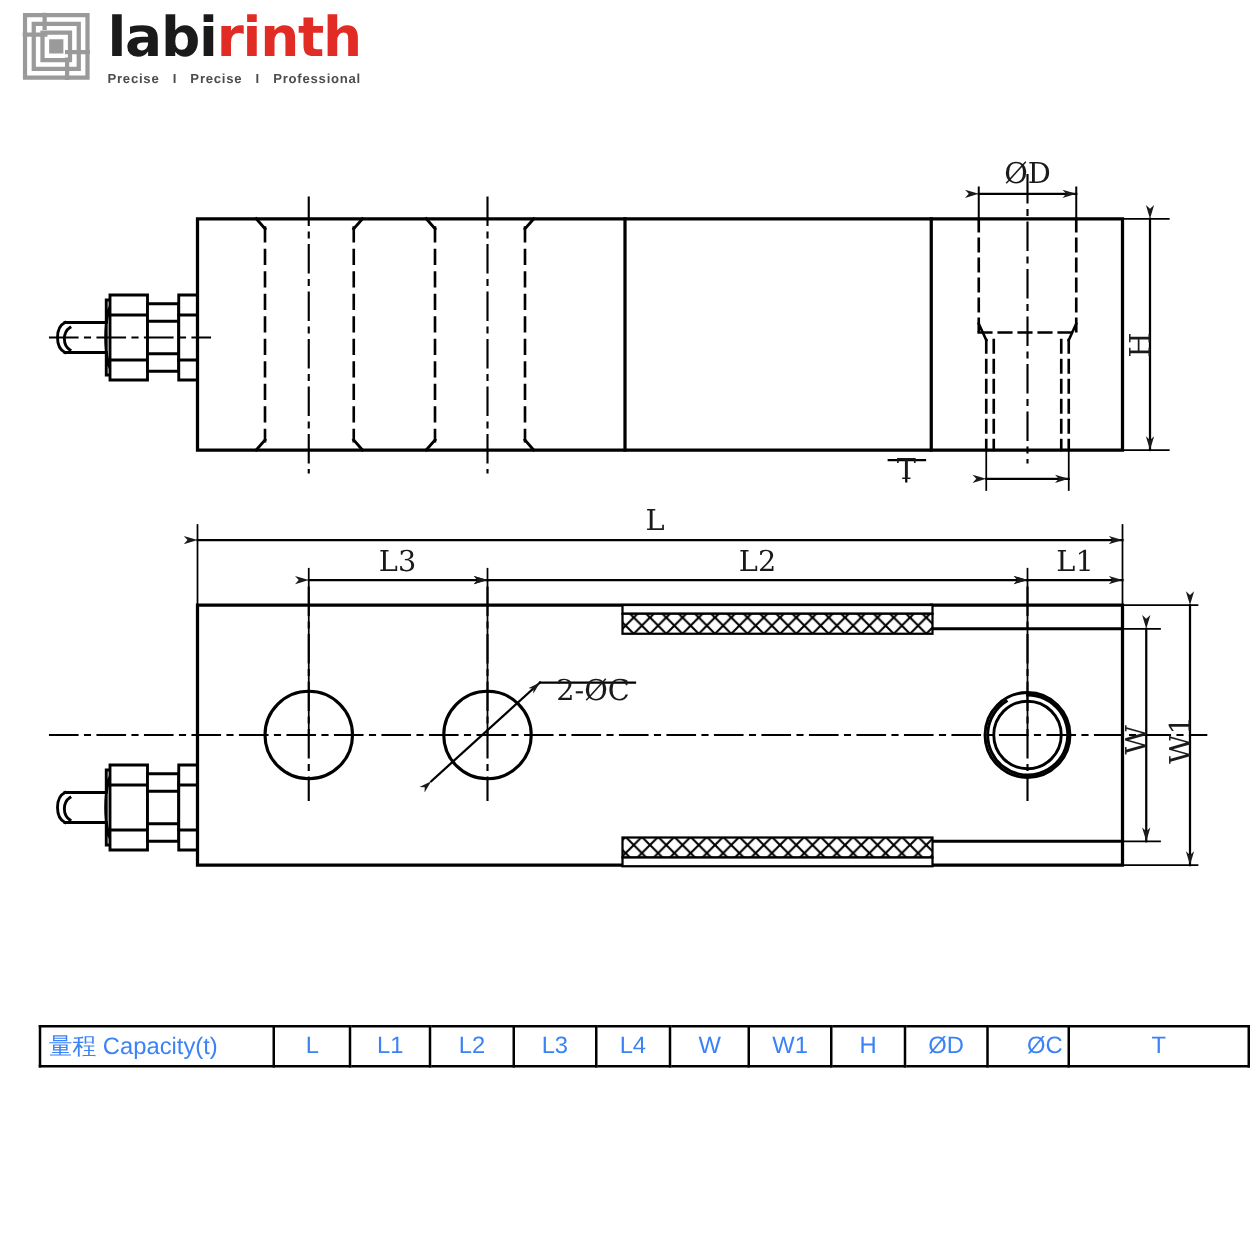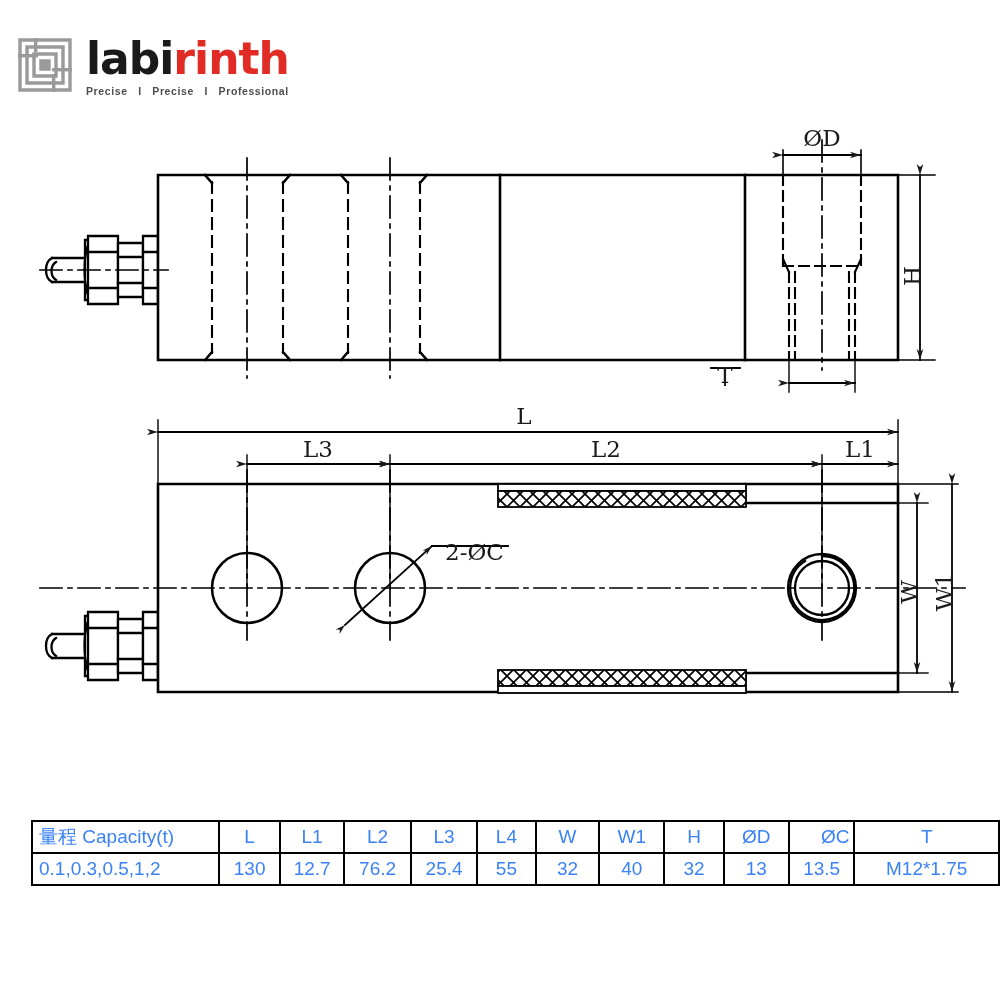--- a/index.html
+++ b/index.html
@@ -7,21 +7,21 @@
   body{
     width:1000px;height:1000px;
     font-family:"Liberation Sans", sans-serif;
     color:#000;
     position:relative;
     overflow:hidden;
   }
   #root{position:relative;width:1000px;height:1000px;}
 
   
-  .logo-block{position:absolute;left:18px;top:38px;display:flex;align-items:flex-start;}
+  .logo-block{position:absolute;left:18px;top:10px;display:flex;align-items:flex-start;}
   .logo-mark{width:54px;height:54px;margin-right:14px;flex:0 0 auto;}
   .logo-text{display:flex;flex-direction:column;}
   .wordmark{font-family:"DejaVu Sans", sans-serif;font-size:44px;font-weight:bold;line-height:0.96;letter-spacing:-1px;}
   .wm-black{color:#1a1a1a;}
   .wm-red{color:#e12b25;}
   .tagline{margin-top:5px;display:flex;align-items:center;font-size:10.5px;font-weight:bold;color:#4d4d4d;letter-spacing:0.6px;font-family:"Liberation Sans",sans-serif;justify-content:space-between;}
   .tagline span.sep{margin:0 9px;color:#4d4d4d;}
 
   
   #drawing{position:absolute;left:0;top:0;width:1000px;height:1000px;}
@@ -326,30 +326,16 @@
         <th class="c-l4">L4</th>
         <th class="c-w">W</th>
         <th class="c-w1">W1</th>
         <th class="c-h">H</th>
         <th class="c-d">ØD</th>
         <th class="c-c">ØC</th>
         <th class="c-t">T</th>
       </tr>
     </thead>
     <tbody>
-      <tr>
-        <td class="col-cap">0.1,0.3,0.5,1,2</td>
-        <td>130</td>
-        <td>12.7</td>
-        <td>76.2</td>
-        <td>25.4</td>
-        <td>55</td>
-        <td>32</td>
-        <td>40</td>
-        <td>32</td>
-        <td>13</td>
-        <td>13.5</td>
-        <td>M12*1.75</td>
-      </tr>
     </tbody>
   </table>
 
 </div>
 
 </body></html>

